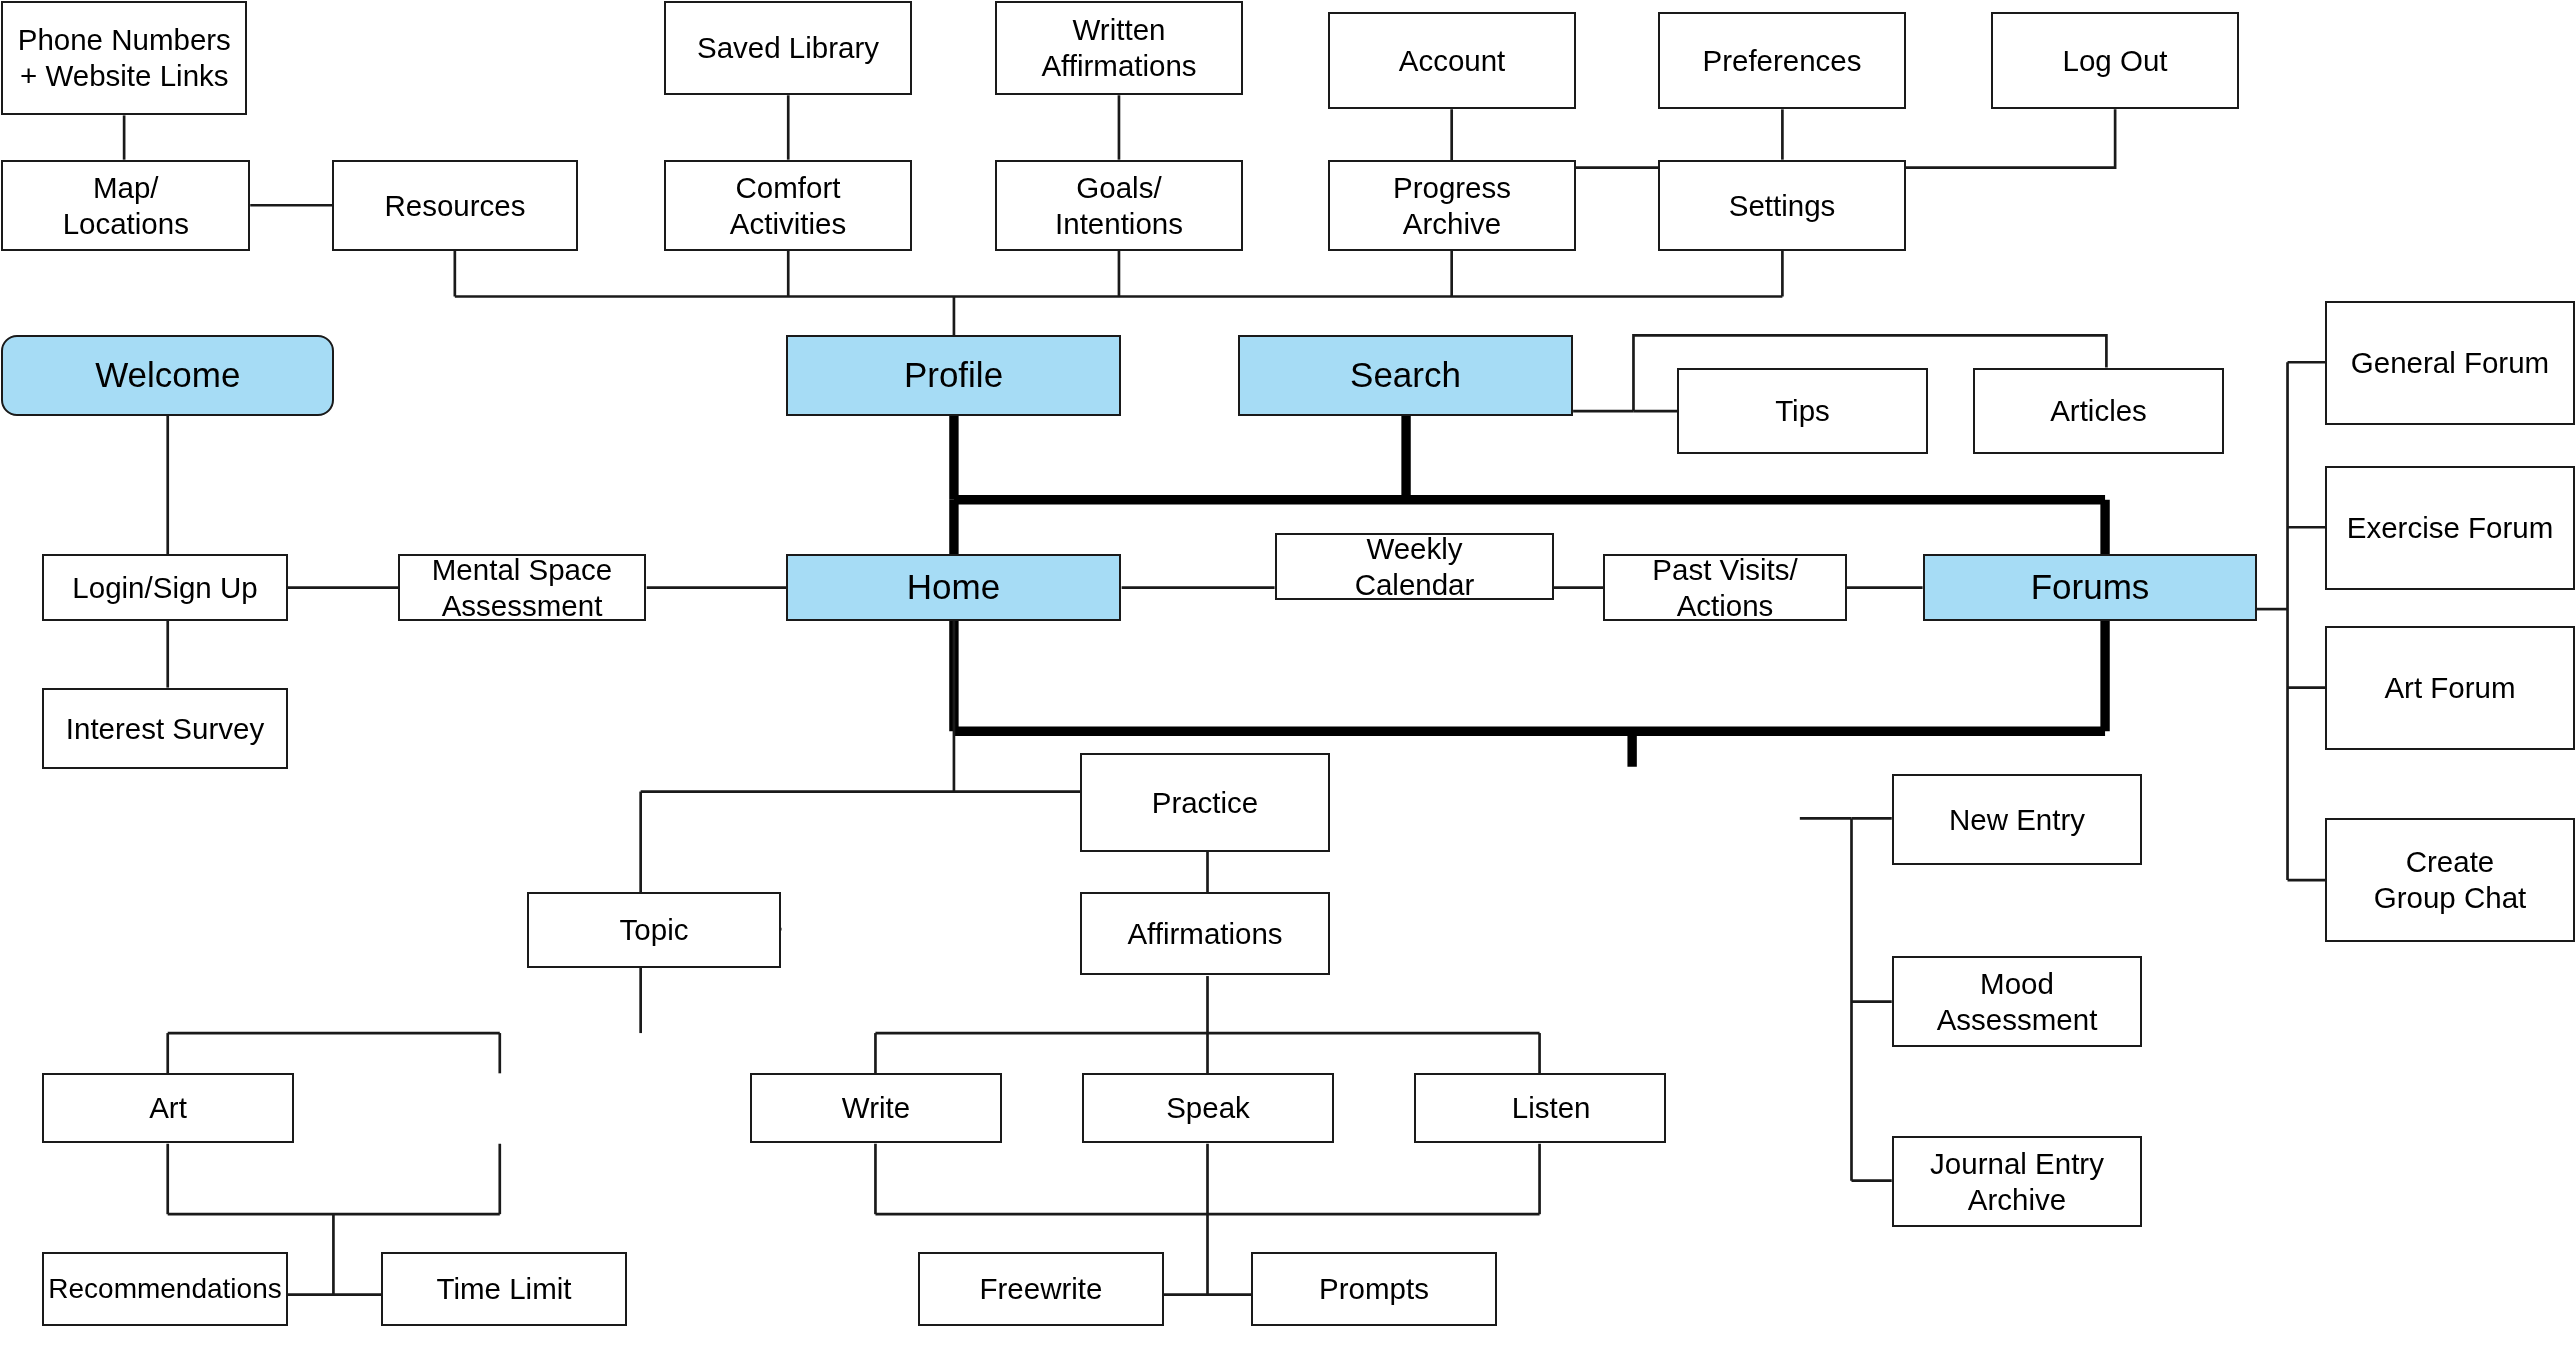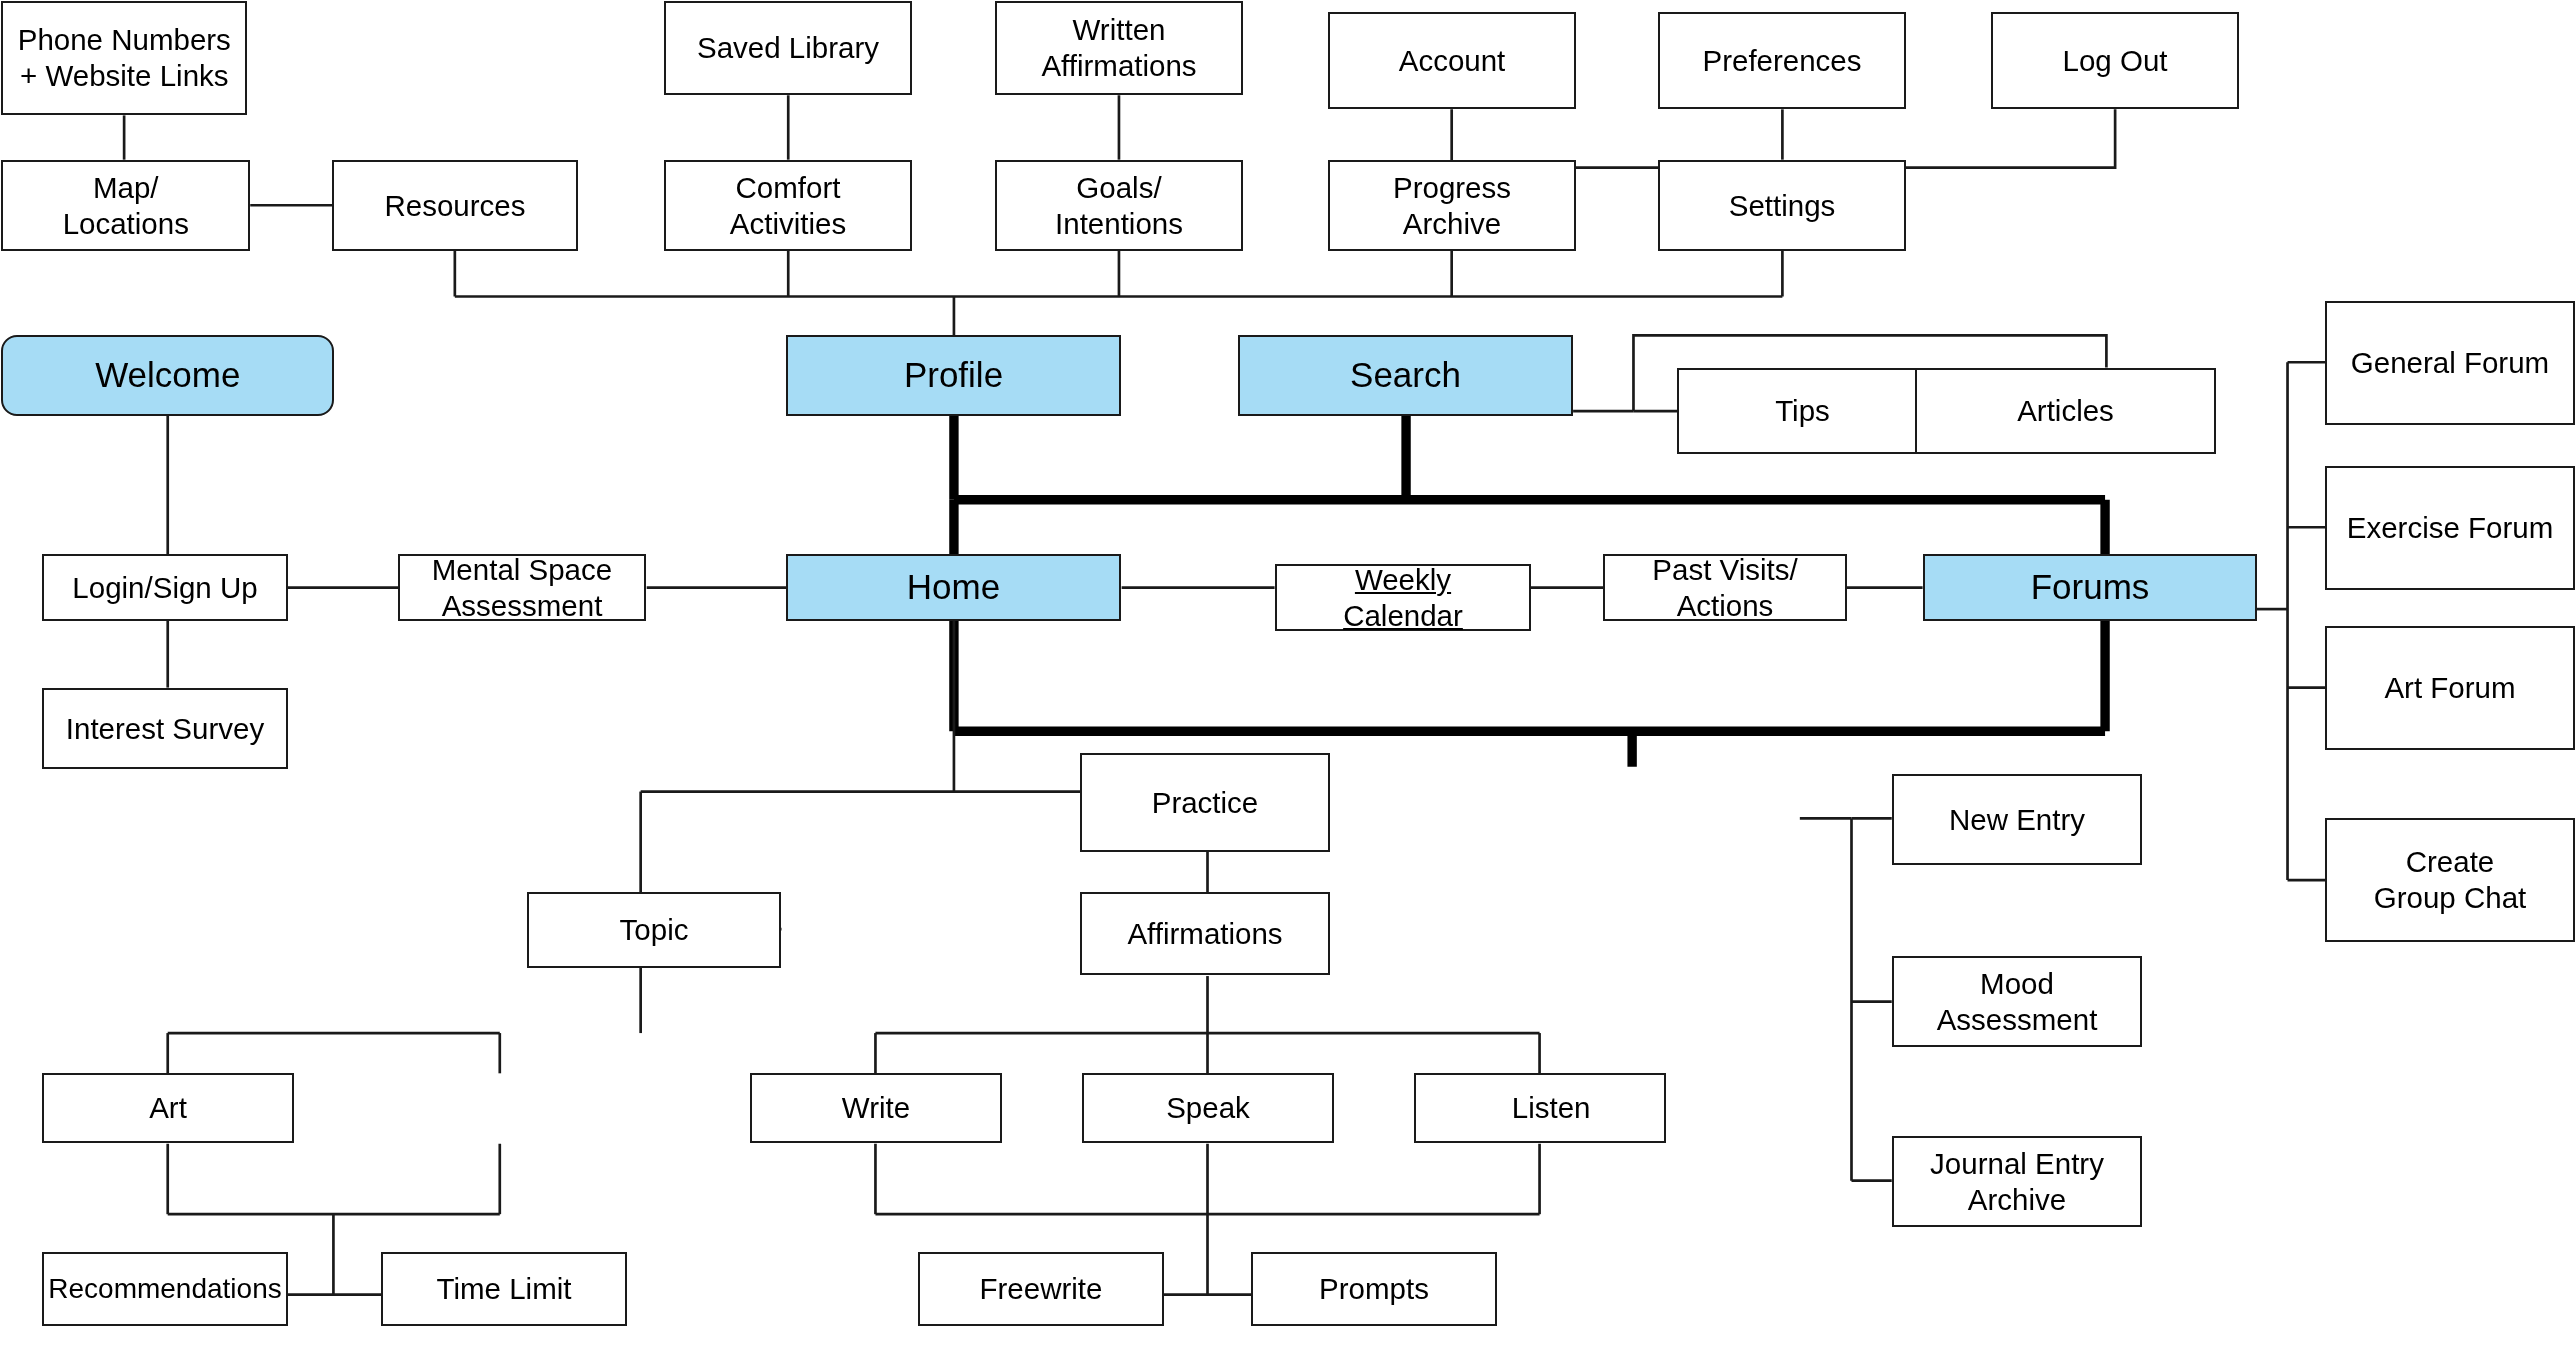--- a/index.html
+++ b/index.html
@@ -188,32 +188,32 @@
   <div class="node" style="left:1658px; top:160px; width:248px; height:91px;">Settings</div>
 
   <div class="node accent" style="left:1.3px; top:335px; width:333px; height:81px;border-radius:16px;">Welcome</div>
 
   <div class="node accent" style="left:786px; top:335px; width:335px; height:81px;">Profile</div>
 
   <div class="node accent" style="left:1238px; top:335px; width:335px; height:81px;">Search</div>
 
   <div class="node" style="left:1677px; top:368px; width:251px; height:86px;">Tips</div>
 
-  <div class="node" style="left:1915px; top:368px; width:301px; height:86px;">Articles</div>
+  <div class="node" style="left:1973px; top:368px; width:251px; height:86px;">Articles</div>
 
   <div class="node" style="left:2325px; top:301px; width:250px; height:124px;">General Forum</div>
 
   <div class="node" style="left:42px; top:554px; width:246px; height:67px;">Login/Sign Up</div>
 
   <div class="node" style="left:398px; top:554px; width:248px; height:67px;">Mental Space
 Assessment</div>
 
   <div class="node accent" style="left:786px; top:554px; width:335px; height:67px;">Home</div>
 
-  <div class="node" style="left:1275px; top:564px; width:256px; height:67px;text-decoration:underline;">Weekly
+  <div class="node" style="left:1275px; top:533px; width:279px; height:67px;">Weekly
 Calendar</div>
 
   <div class="node" style="left:1603px; top:554px; width:244px; height:67px;">Past Visits/
 Actions</div>
 
   <div class="node accent" style="left:1923px; top:554px; width:334px; height:67px;">Forums</div>
 
   <div class="node" style="left:2325px; top:466px; width:250px; height:124px;">Exercise Forum</div>
 
   <div class="node" style="left:42px; top:688px; width:246px; height:81px;">Interest Survey</div>

